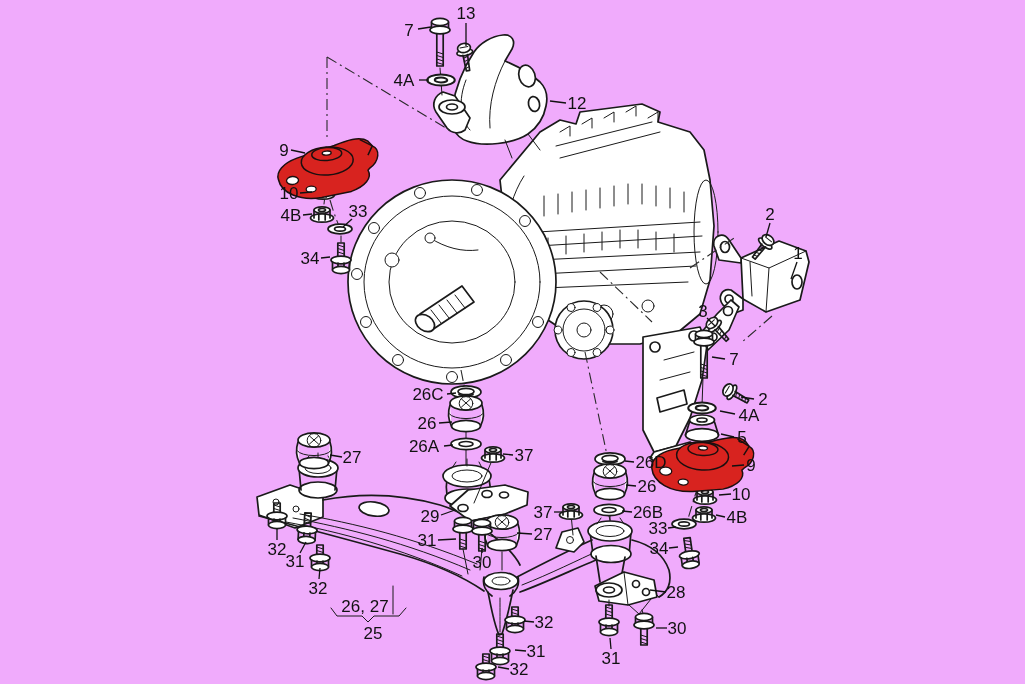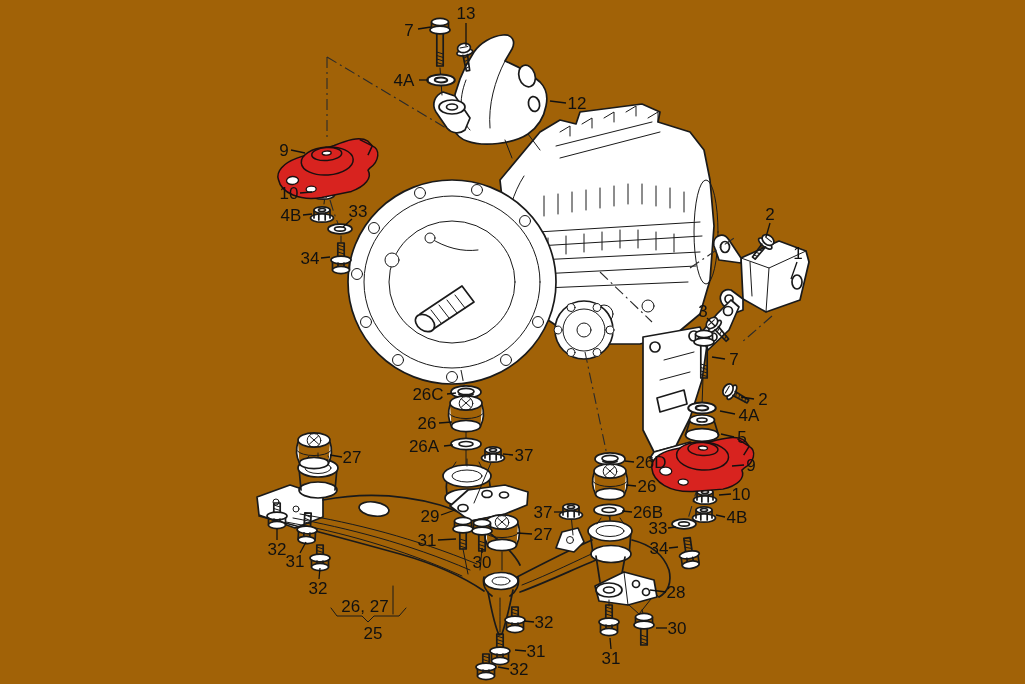--- a/index.html
+++ b/index.html
@@ -1,16 +1,16 @@
 <!DOCTYPE html>
 <html style="--red: #d8231f;"><head>
 <meta charset="utf-8">
 <style>
   html,body{margin:0;padding:0;background:#fff;}
-  .stage{position:relative;width:1025px;height:684px;background:#a16207;overflow:hidden;}
+  .stage{position:relative;width:1025px;height:684px;background:#f0abfc;overflow:hidden;}
   svg{display:block;}
   .ln{stroke:#1a1a1a;stroke-width:1.7;fill:none;stroke-linecap:round;stroke-linejoin:round;}
   .lnf{stroke:#1a1a1a;stroke-width:1.7;fill:#fff;stroke-linejoin:round;}
   .thin{stroke:#1a1a1a;stroke-width:1;fill:none;stroke-linecap:round;}
   .thinf{stroke:#1a1a1a;stroke-width:1;fill:#fff;}
   .wp{fill:#fff;}
   .rp{fill:var(--red,#d8231f);stroke:#1b0f0f;stroke-width:1.5;stroke-linejoin:round;}
   .rw{fill:#fff;stroke:#1b0f0f;stroke-width:1.3;}
   .axis{stroke:#2a2a2a;stroke-width:1.1;fill:none;stroke-dasharray:11 4 2 4;}
   .leader{stroke:#111;stroke-width:1.3;fill:none;}

